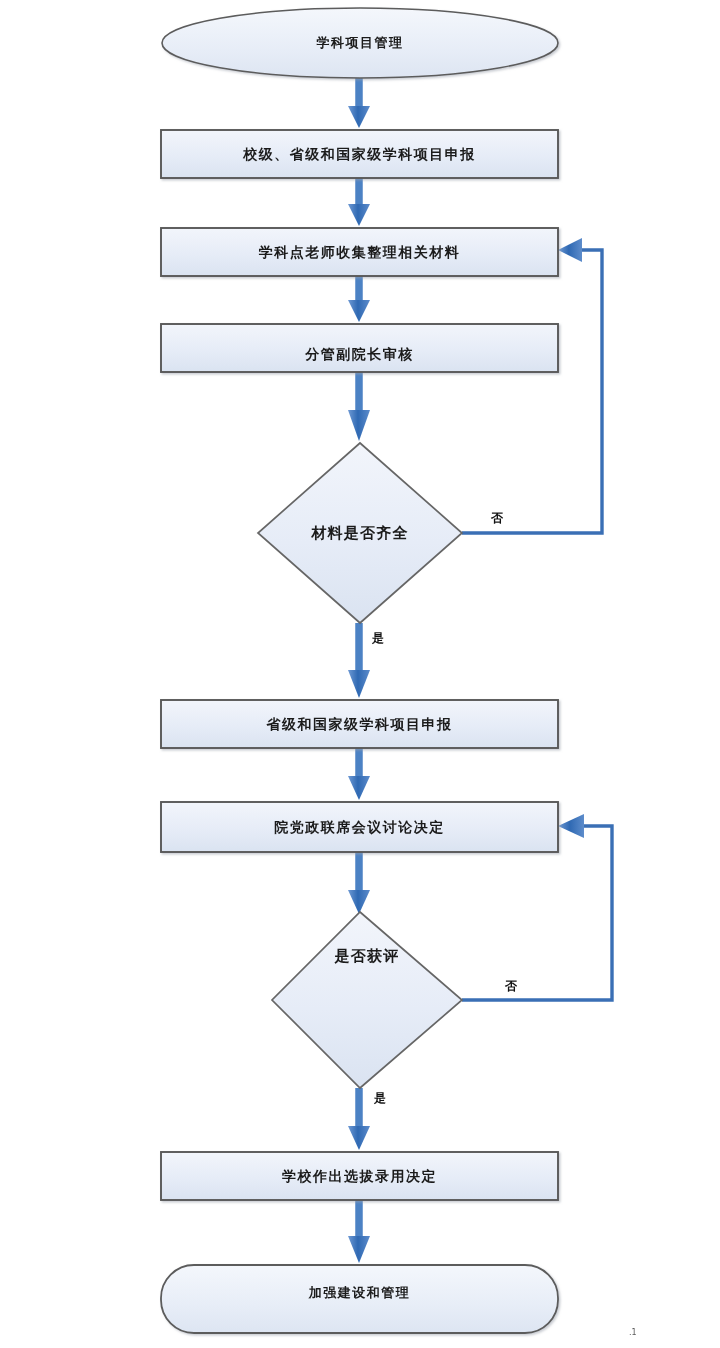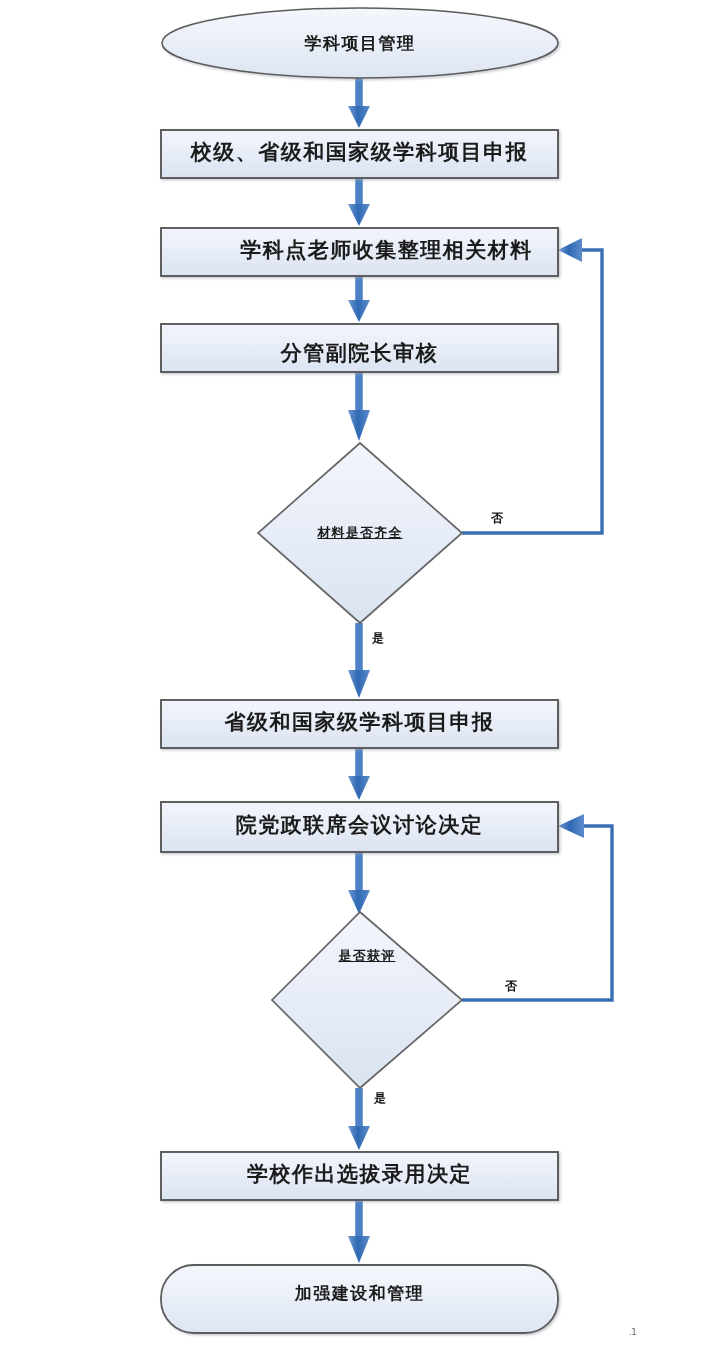--- a/index.html
+++ b/index.html
@@ -28,23 +28,23 @@
     align-items:center;
     justify-content:center;
     text-align:center;
     color:#1b1b1b;
     font-weight:700;
     letter-spacing:1.5px;
     line-height:1.2;
     pointer-events:none;
     white-space:nowrap;
   }
-  .lbl-box{ font-size:21px;font-family:Liberation Mono, monospace; }
-  .lbl-terminator{ font-size:17px; }
-  .lbl-decision{ font-size:13px; letter-spacing:1.2px;text-decoration:underline;}
+  .lbl-box{ font-size:14px; }
+  .lbl-terminator{ font-size:13px; }
+  .lbl-decision{ font-size:15px; letter-spacing:1.2px;}
   .edge-label{
     position:absolute;
     font-size:12px;
     color:#111111;
     font-weight:600;
     letter-spacing:0.5px;
     pointer-events:none;
   }
   .corner-mark{
     position:absolute;
@@ -128,21 +128,21 @@
     <polygon points="360,443 462,533 360,623 258,533" fill="url(#nodeFill)" stroke="#666666" stroke-width="1.7"></polygon>
     <polygon points="360,912 462,1000 360,1088 272,1000" fill="url(#nodeFill)" stroke="#666666" stroke-width="1.7"></polygon>
 
     <rect x="161" y="1265" width="397" height="68" rx="33" ry="33" fill="url(#ovalFill)" stroke="#5c5c5c" stroke-width="1.8" filter="url(#softShadow)"></rect>
   </svg>
 
   <div class="node-label lbl-terminator" style="left:162px;top:8px;width:396px;height:70px;">学科项目管理</div>
 
   <div class="node-label lbl-box" style="left:161px;top:130px;width:397px;height:48px;">校级、省级和国家级学科项目申报</div>
 
-  <div class="node-label lbl-box" style="left:161px;top:228px;width:397px;height:48px;margin-left:27px;">学科点老师收集整理相关材料</div>
+  <div class="node-label lbl-box" style="left:161px;top:228px;width:397px;height:48px;">学科点老师收集整理相关材料</div>
 
   <div class="node-label lbl-box" style="left:161px;top:324px;width:397px;height:61px;">分管副院长审核</div>
 
   <div class="node-label lbl-decision" style="left:258px;top:443px;width:204px;height:180px;">材料是否齐全</div>
 
   <div class="node-label lbl-box" style="left:161px;top:700px;width:397px;height:48px;">省级和国家级学科项目申报</div>
 
   <div class="node-label lbl-box" style="left:161px;top:802px;width:397px;height:50px;">院党政联席会议讨论决定</div>
 
   <div class="node-label lbl-decision" style="left:272px;top:868px;width:190px;height:176px;">是否获评</div>

